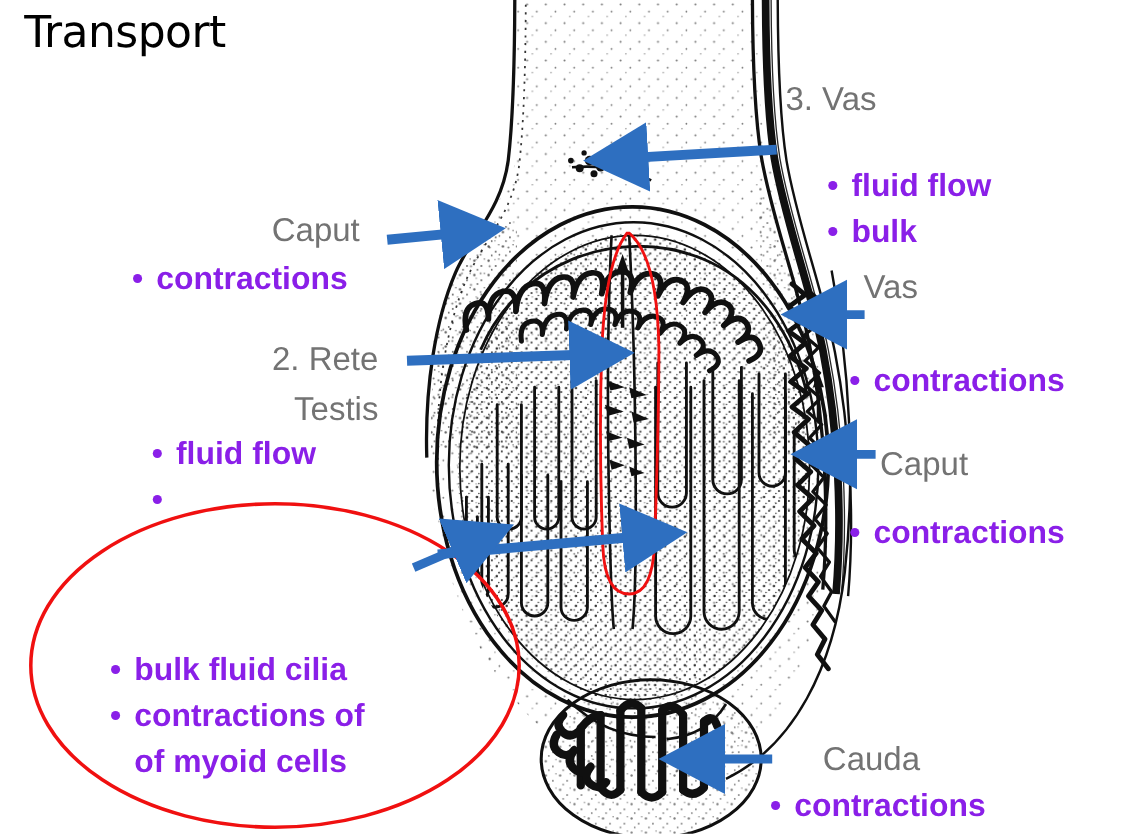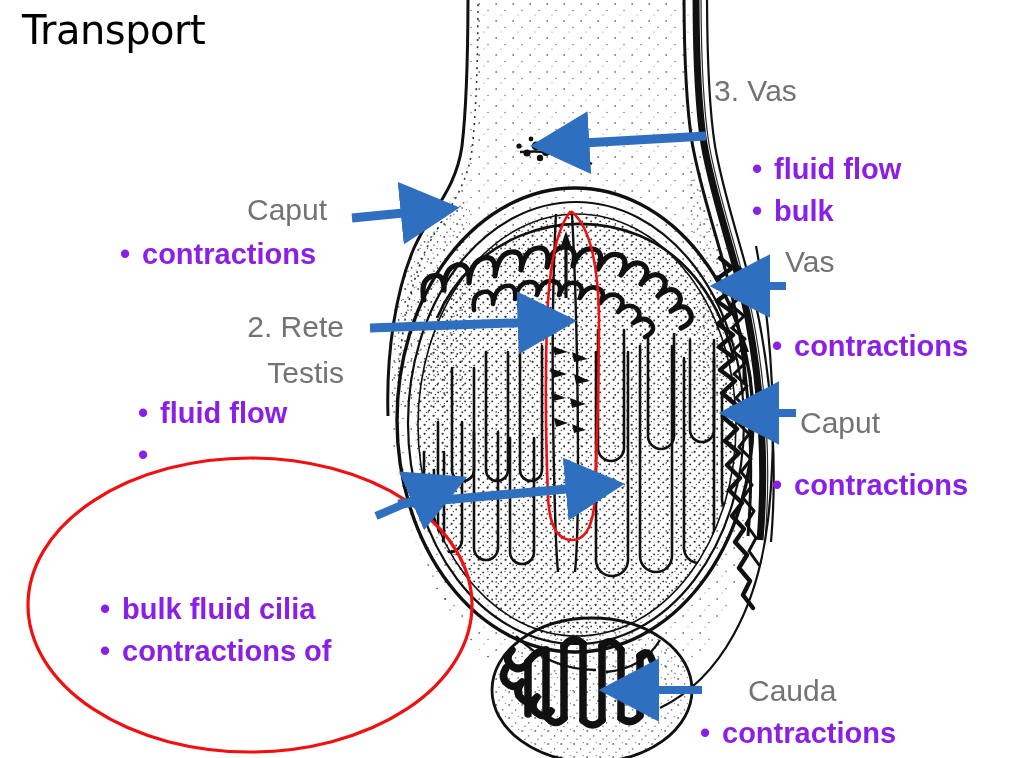--- a/index.html
+++ b/index.html
@@ -297,20 +297,24 @@
 
   <div class="bullets" style="left:100px;top:588px;">
     <div class="bul">
       <span class="dot">•</span>
       <span class="txt">bulk fluid cilia</span>
     </div>
     <div class="bul">
       <span class="dot">•</span>
       <span class="txt">contractions of</span>
     </div>
+    <div class="bul nodot">
+      <span class="dot">•</span>
+      <span class="txt">of myoid cells</span>
+    </div>
   </div>
 
   <div class="hdr" style="left:714px;top:74px;">3. Vas</div>
   <div class="bullets" style="left:752px;top:148px;">
     <div class="bul">
       <span class="dot">•</span>
       <span class="txt">fluid flow</span>
     </div>
     <div class="bul">
       <span class="dot">•</span>

